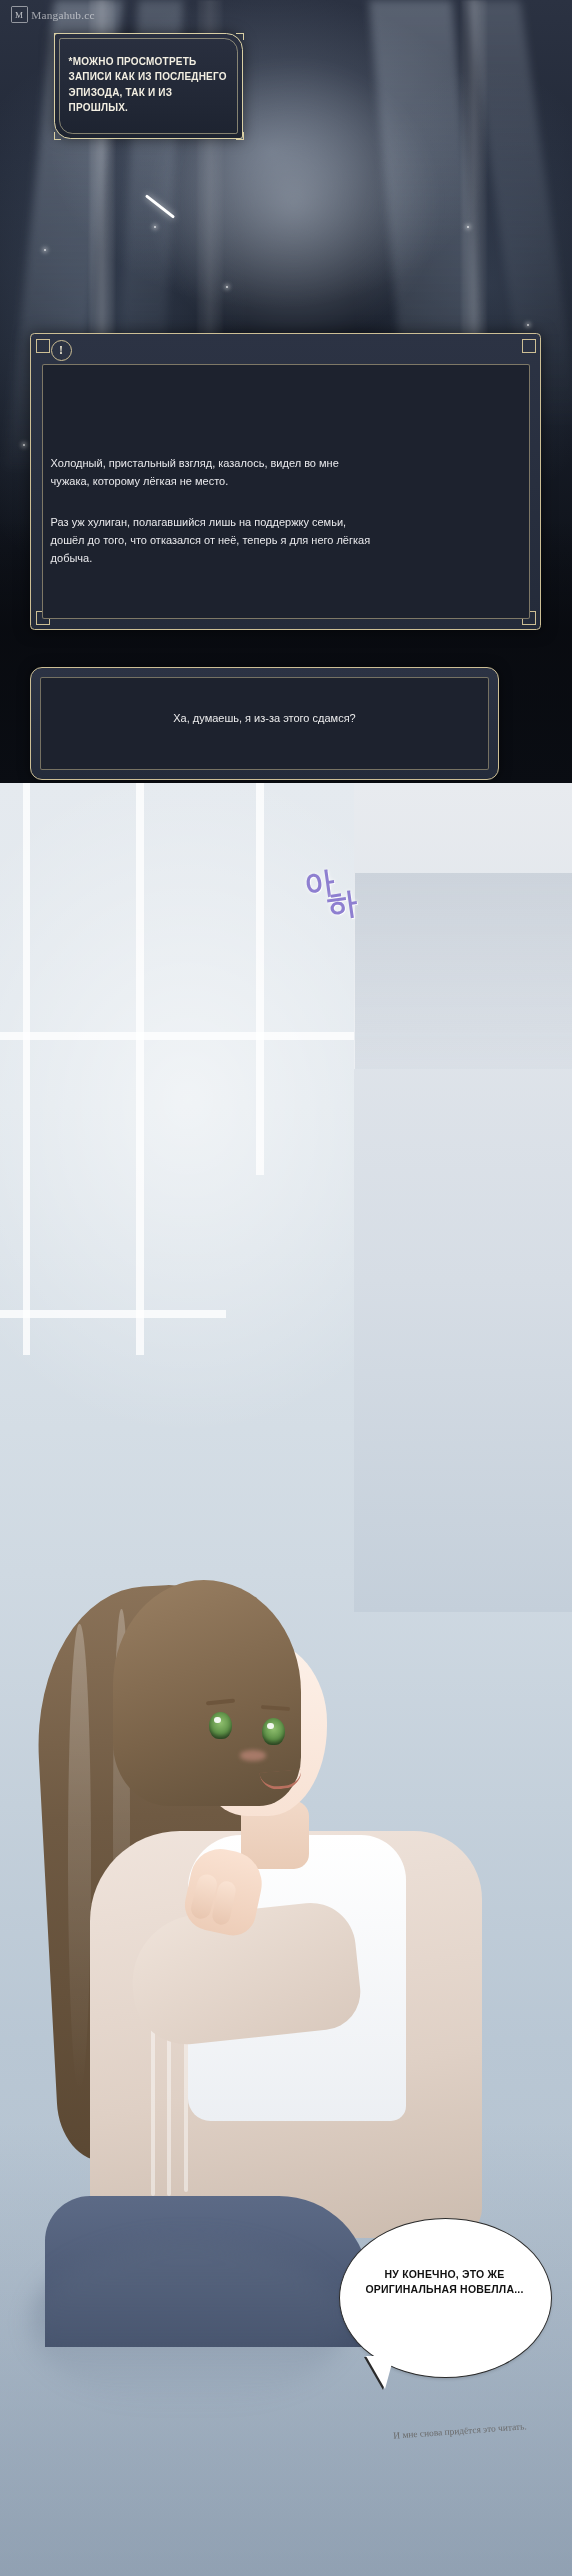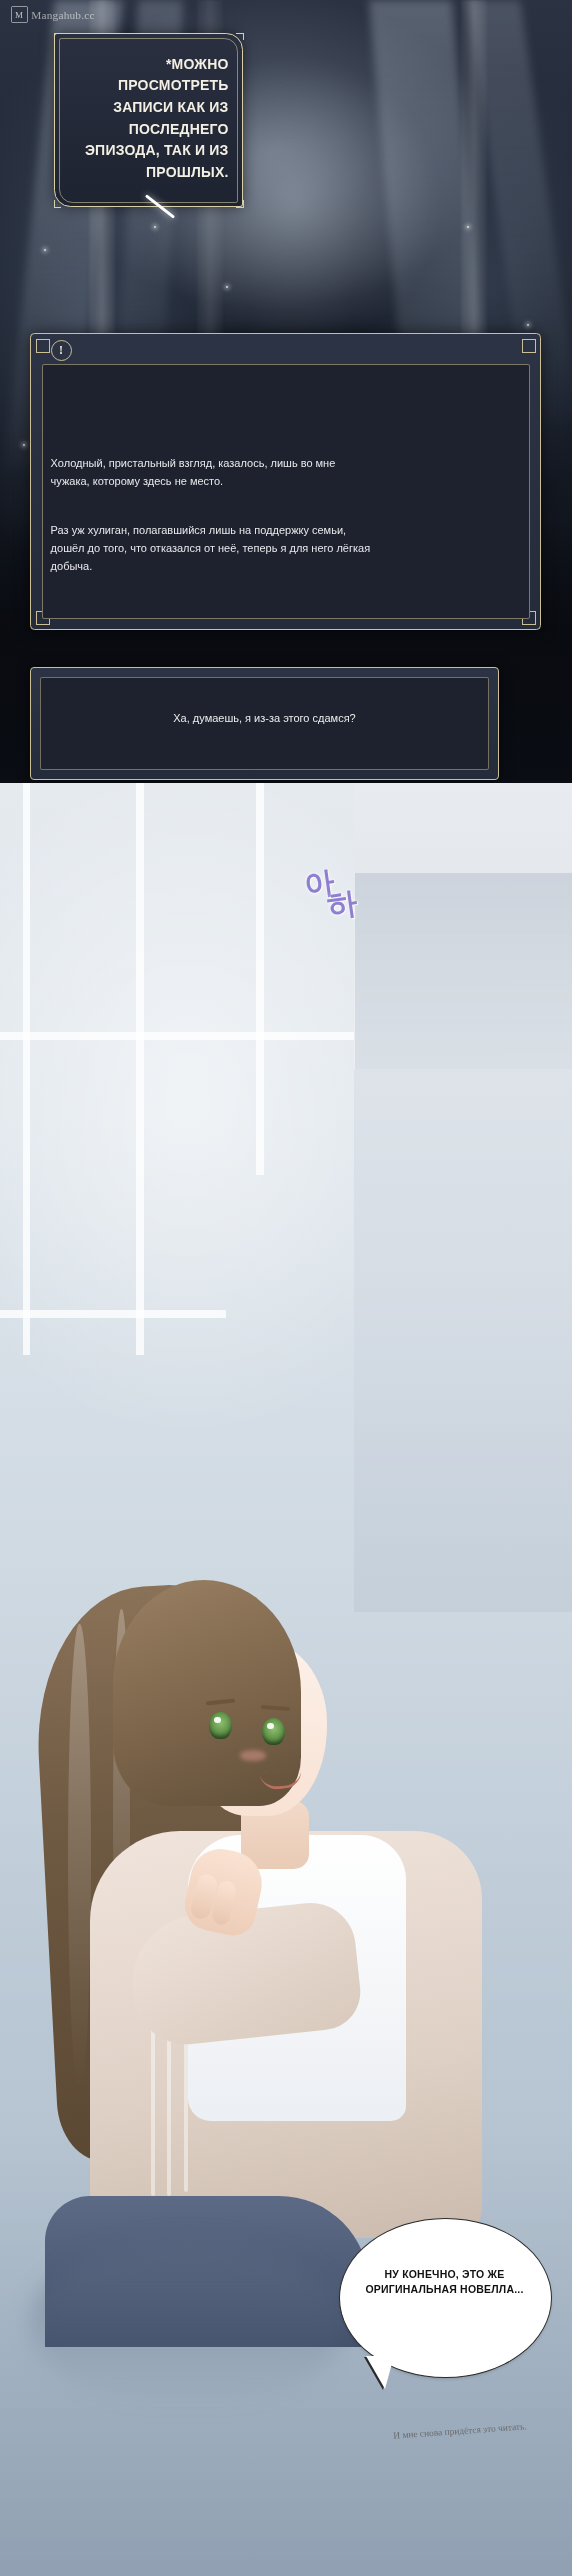--- a/index.html
+++ b/index.html
@@ -106,23 +106,23 @@
   .note-box .inner-line {
     position: absolute;
     left: 3.8px; right: 3.8px; top: 3.8px; bottom: 3.8px;
     border: 0.8px solid rgba(217,207,164,0.55);
     border-radius: 2.3px 13.6px 2.3px 13.6px;
     pointer-events: none;
   }
   .note-text {
     position: relative;
     color: #f3efe2;
-    font-size: 14px;
+    font-size: 10px;
     line-height: 1.55;
-    text-align: right;
+    text-align: left;
     text-transform: uppercase;
     letter-spacing: 0.2px;
     font-weight: bold;
   }
   .note-corner {
     position: absolute;
     width: 6.8px; height: 6.8px;
     border: 1.5px solid #d9cfa4;
   }
   .nc-tl { left: -1.5px; top: -1.5px; border-right: none; border-bottom: none; }
@@ -193,31 +193,31 @@
   }
   .narr-text {
     position: absolute;
     left: 19.6px;
     width: 324px;
     color: #e9e9ec;
     font-size: 11px;
     line-height: 1.62;
   }
   .narr-text.t1 { top: 121px; }
-  .narr-text.t2 { top: 188px; }
+  .narr-text.t2 { top: 180px; }
 
   
   .speech-card {
     position: absolute;
     left: 30px; top: 667px;
     width: 467px;
     height: 111px;
     background: linear-gradient(180deg, #2c3344, #242b3a);
     border: 1.5px solid #cdbf95;
-    border-radius: 4px;
+    border-radius: 12px;
     box-shadow: 0 0 12px rgba(0,0,0,0.5);
   }
   .speech-card .card-inner2 {
     position: absolute;
     left: 9px; right: 9px; top: 9px; bottom: 9px;
     background: #1d222e;
     border: 0.8px solid rgba(205,191,149,0.5);
     border-radius: 2.3px;
   }
   .speech-text {
@@ -502,21 +502,21 @@
 
   <div class="sfx-stroke"></div>
 
   <div class="narr-card">
     <span class="card-corner cc-tl"></span>
     <span class="card-corner cc-tr"></span>
     <span class="card-corner cc-bl"></span>
     <span class="card-corner cc-br"></span>
     <span class="excl-badge">!</span>
     <div class="card-inner"></div>
-    <div class="narr-text t1">Холодный, пристальный взгляд, казалось, лишь во мне чужака, которому здесь не место.</div>
+    <div class="narr-text t1">Холодный, пристальный взгляд, казалось, видел во мне чужака, которому лёгкая не место.</div>
     <div class="narr-text t2">Раз уж хулиган, полагавшийся лишь на поддержку семьи, дошёл до того, что отказался от неё, теперь я для него лёгкая добыча.</div>
   </div>
 
   <div class="speech-card">
     <div class="card-inner2"></div>
     <div class="speech-text">Ха, думаешь, я из-за этого сдамся?</div>
   </div>
 
   <div class="panel-room">
     <div class="room-wall"></div>

